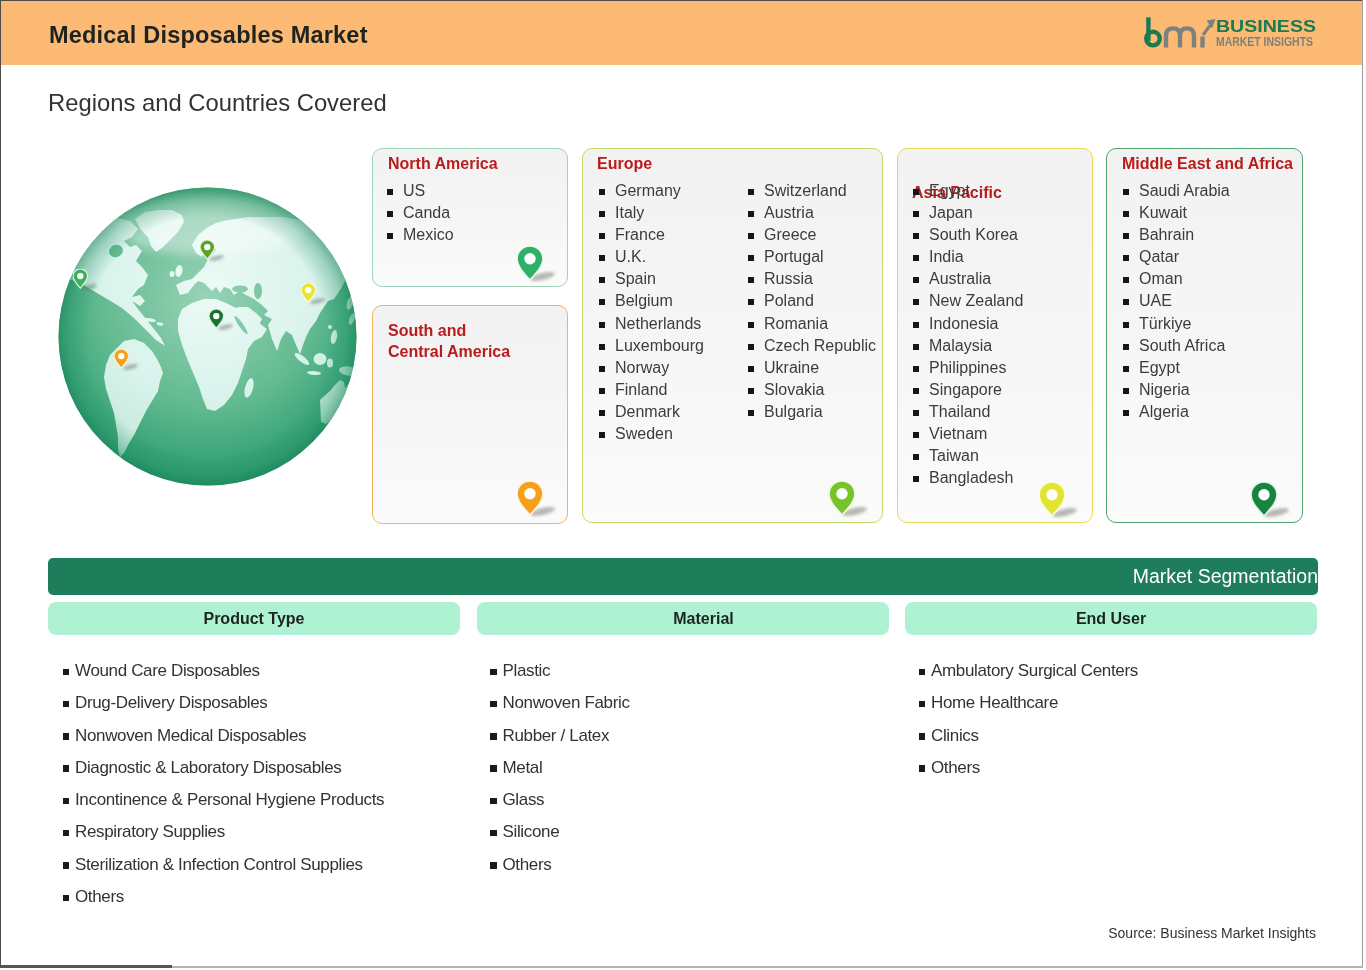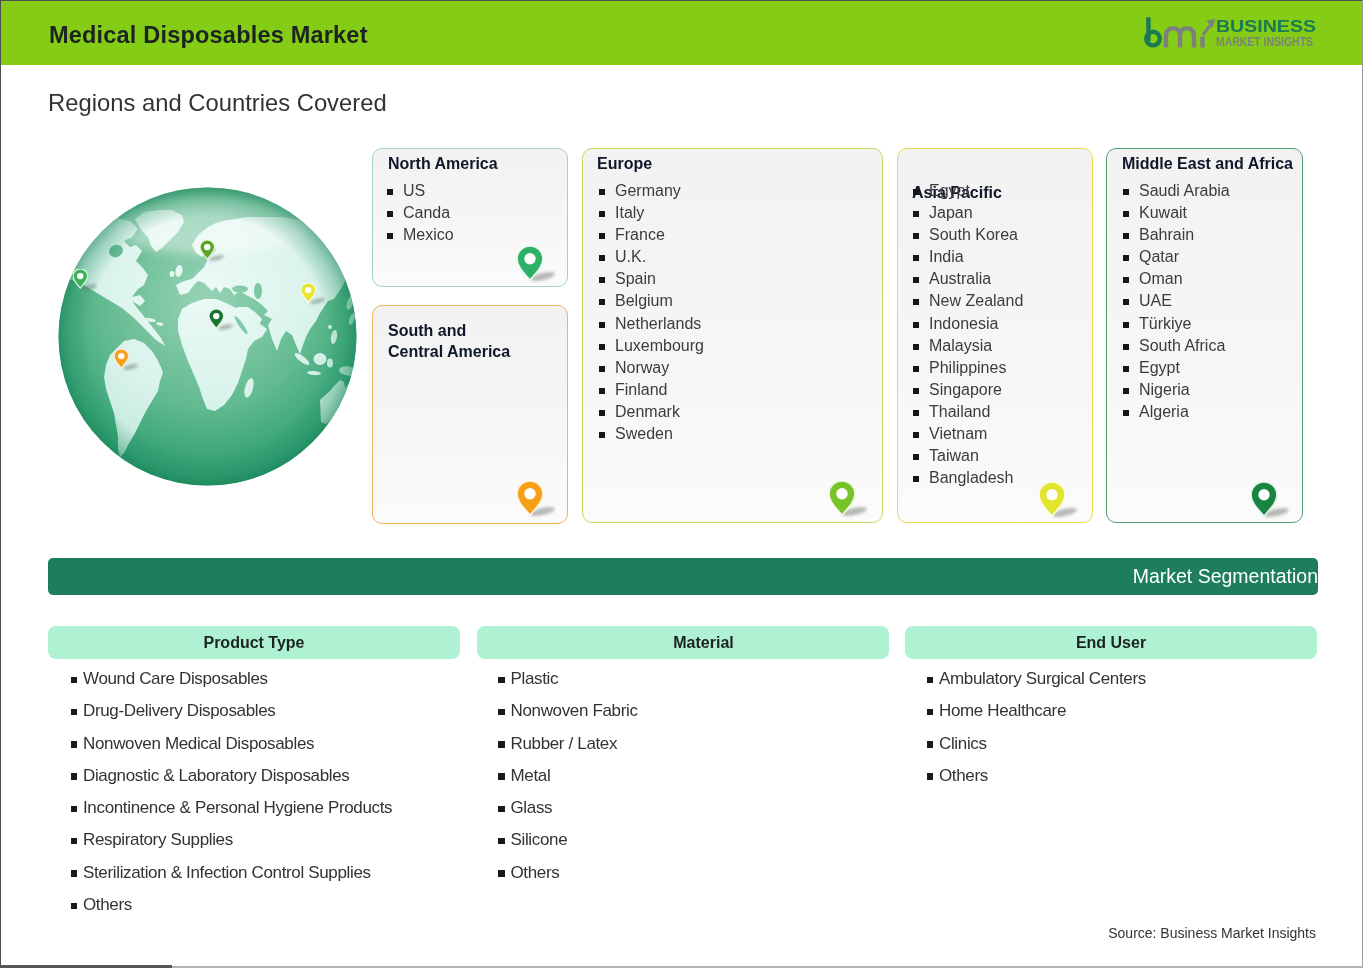--- a/index.html
+++ b/index.html
@@ -4,42 +4,42 @@
 <style>
 html,body{margin:0;padding:0;background:#fff;}
 *{box-sizing:border-box;}
 #page{position:relative;width:1366px;height:970px;background:#fff;overflow:hidden;
   font-family:"Liberation Sans",sans-serif;}
 #brd-top{position:absolute;left:0;top:0;width:1363px;height:1px;background:#4d4d4d;}
 #brd-left{position:absolute;left:0;top:0;width:1px;height:968px;background:#4d4d4d;}
 #brd-right{position:absolute;left:1362px;top:0;width:1px;height:967px;background:#9b9b9b;}
 #brd-bot1{position:absolute;left:0;top:965px;width:172px;height:3px;background:#555;}
 #brd-bot2{position:absolute;left:172px;top:966px;width:1191px;height:2px;background:#b3b3b3;}
-#hdr{position:absolute;left:1px;top:1px;width:1361px;height:64px;background:#84cc16;}
+#hdr{position:absolute;left:1px;top:1px;width:1361px;height:64px;background:#fdba74;}
 #hdr h1{position:absolute;left:48px;top:21px;margin:0;font-size:23.5px;font-weight:bold;color:#1d2321;letter-spacing:.2px;}
 #h2{position:absolute;left:48px;top:89px;font-size:23.8px;color:#333;}
 #seg{position:absolute;left:48px;top:558px;width:1270px;height:37px;background:#1e7d5b;border-radius:5px;
   color:#fff;font-size:19.5px;text-align:right;line-height:37px;}
 .sub{position:absolute;top:602px;width:412px;height:33px;background:#aff2d3;border-radius:8px;
-  font-size:16px;font-weight:bold;color:#1d2321;text-align:center;line-height:33px;margin-top:24px;}
+  font-size:16px;font-weight:bold;color:#1d2321;text-align:center;line-height:33px;}
 #sub1{left:48px;} #sub2{left:477px;padding-left:41px;} #sub3{left:905px;}
-.blist{position:absolute;margin:16px;padding:0;list-style:none;}
+.blist{position:absolute;margin:8px;padding:0;list-style:none;}
 .blist li{height:32.3px;line-height:32.3px;font-size:17px;letter-spacing:-0.35px;color:#333;white-space:nowrap;}
 .blist li::before{content:"";display:inline-block;width:6.5px;height:6.5px;background:#1a1a1a;
   margin-right:6px;vertical-align:1px;letter-spacing:0;}
 #bl1{left:54.5px;top:647px;} #bl2{left:482px;top:647px;} #bl3{left:910.5px;top:647px;}
 #src{position:absolute;right:50px;top:925px;font-size:14px;color:#333;}
 .card{position:absolute;background:linear-gradient(180deg,#f1f2f1 0%,#f5f6f5 55%,#fafbfa 100%);
   border-radius:10px;border:1px solid;}
 #c-na{left:372px;top:148px;width:196px;height:139px;border-color:#9fd6b8;}
 #c-sca{left:372px;top:305px;width:196px;height:219px;border-color:#f2b35c;}
 #c-eu{left:582px;top:148px;width:301px;height:375px;border-color:#bfdd66;}
 #c-ap{left:897px;top:148px;width:196px;height:375px;border-color:#e6da52;}
 #c-mea{left:1106px;top:148px;width:197px;height:375px;border-color:#52a173;}
-.ct{position:absolute;font-size:16px;font-weight:bold;color:#0f172a;line-height:21px;}
+.ct{position:absolute;font-size:16px;font-weight:bold;color:#b91c1c;line-height:21px;}
 .cl{position:absolute;margin:0;padding:0;list-style:none;}
 .cl li{height:22.1px;line-height:22.1px;font-size:16px;color:#3c3c3c;white-space:nowrap;}
 .cl li::before{content:"";display:inline-block;width:6px;height:6px;background:#161616;
   margin-right:10px;vertical-align:1px;}
 .pin{position:absolute;}
 </style>
 </head>
 <body>
 <div id="page">
   <div id="hdr">
@@ -181,20 +181,33 @@
       <li>U.K.</li>
       <li>Spain</li>
       <li>Belgium</li>
     <li>Netherlands</li>
       <li>Luxembourg</li>
       <li>Norway</li>
       <li>Finland</li>
       <li>Denmark</li>
       <li>Sweden</li>
   </ul>
+  <ul class="cl" id="l-eu2" style="left:748px;top:180px;">
+    <li>Switzerland</li>
+      <li>Austria</li>
+      <li>Greece</li>
+      <li>Portugal</li>
+      <li>Russia</li>
+      <li>Poland</li>
+    <li>Romania</li>
+      <li>Czech Republic</li>
+      <li>Ukraine</li>
+      <li>Slovakia</li>
+      <li>Bulgaria</li>
+  </ul>
 
   <div class="ct" style="left:912px;top:153px;margin-top:29px;">Asia Pacific</div>
   <ul class="cl" id="l-ap" style="left:913px;top:180px;">
     <li>Egypt</li>
       <li>Japan</li>
       <li>South Korea</li>
       <li>India</li>
       <li>Australia</li>
       <li>New Zealand</li>
     <li>Indonesia</li>

